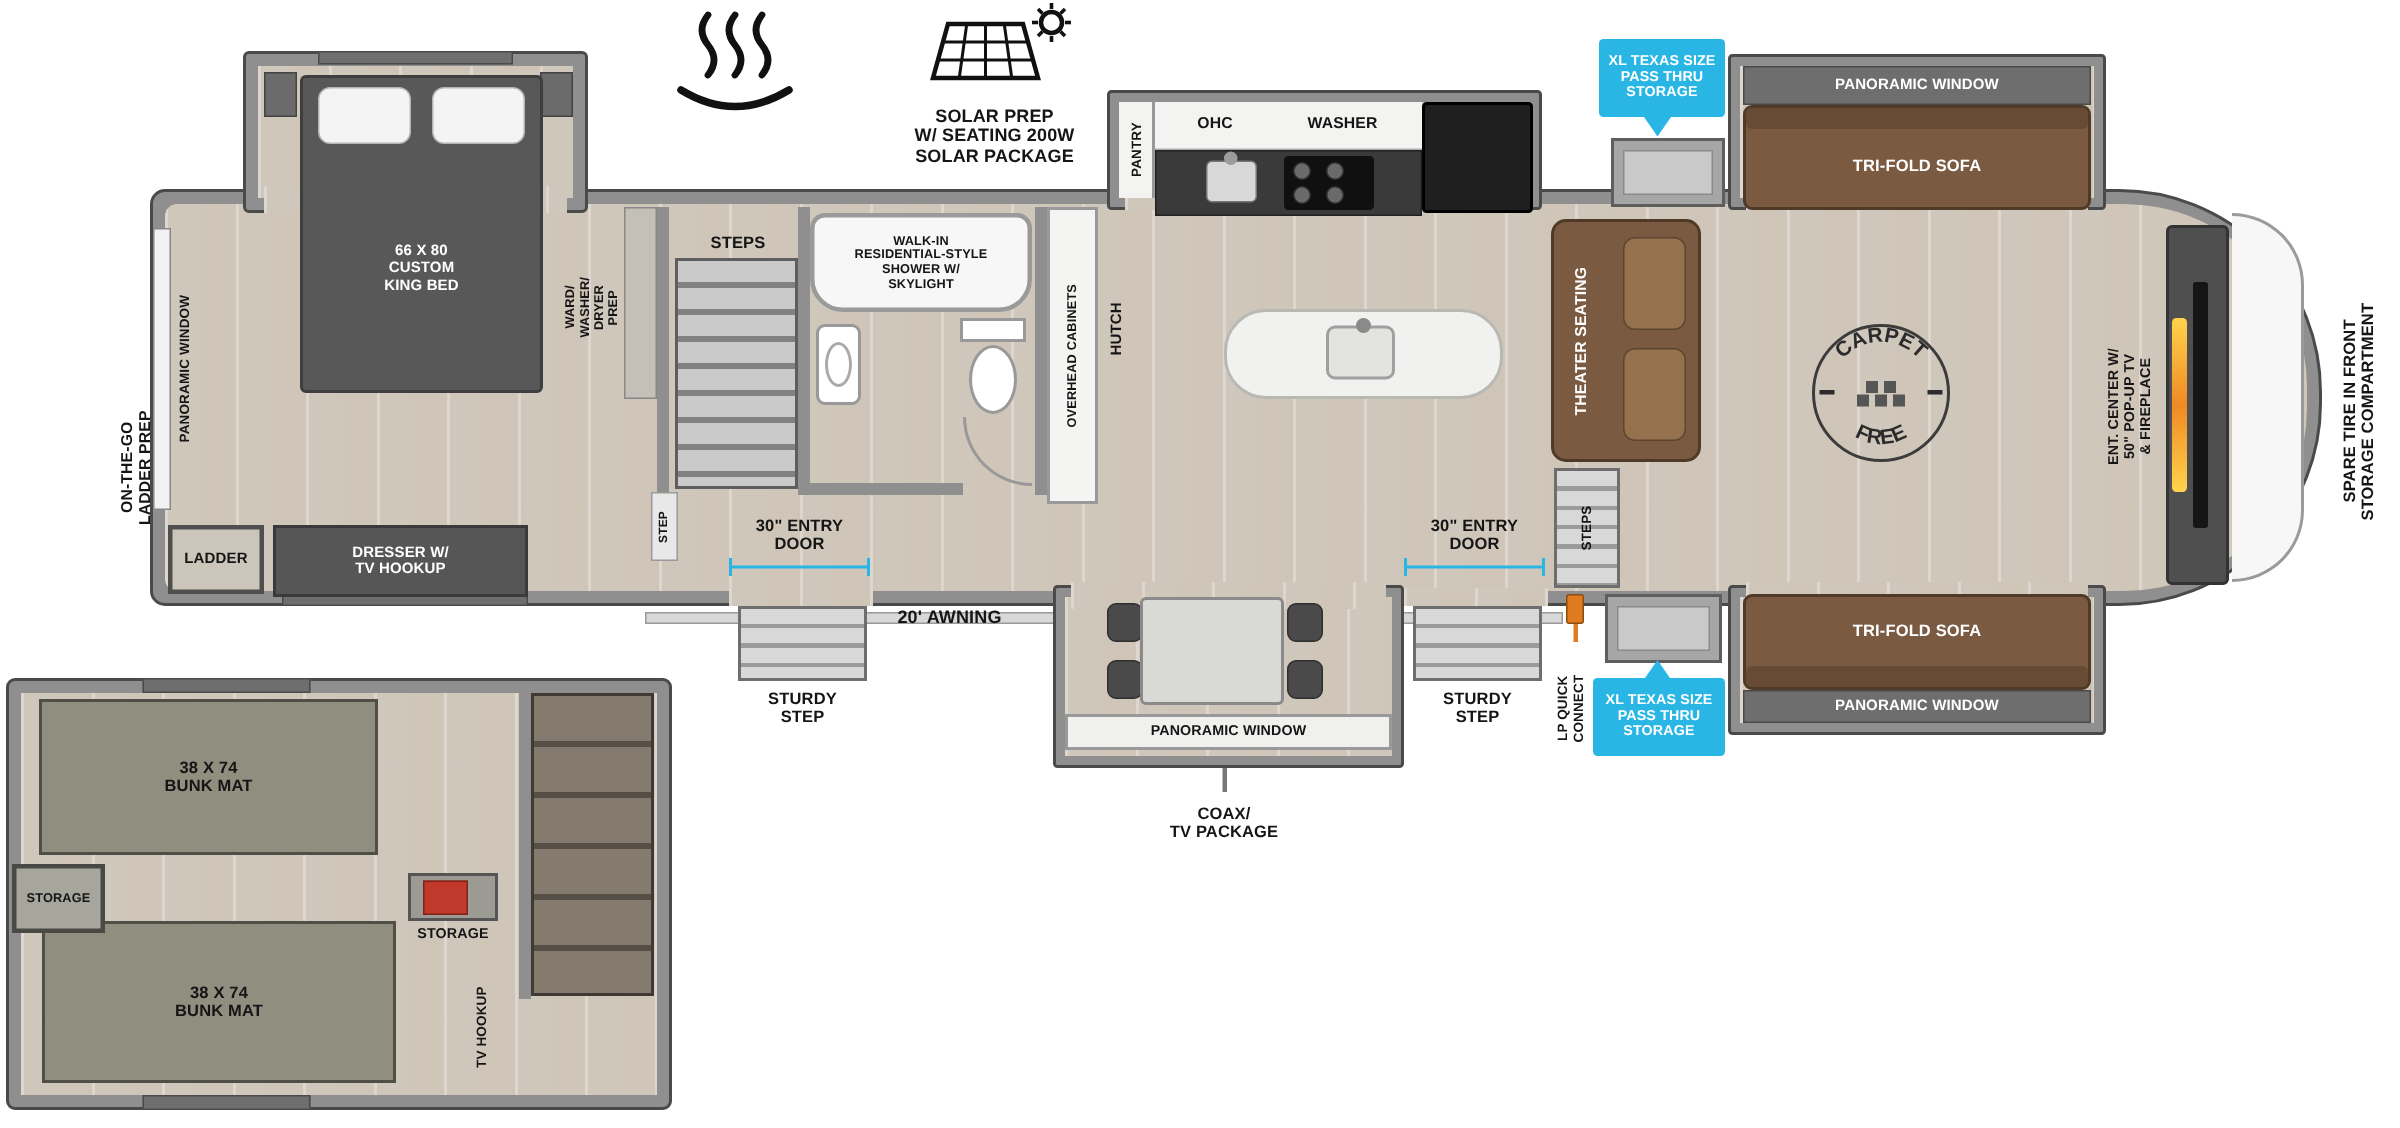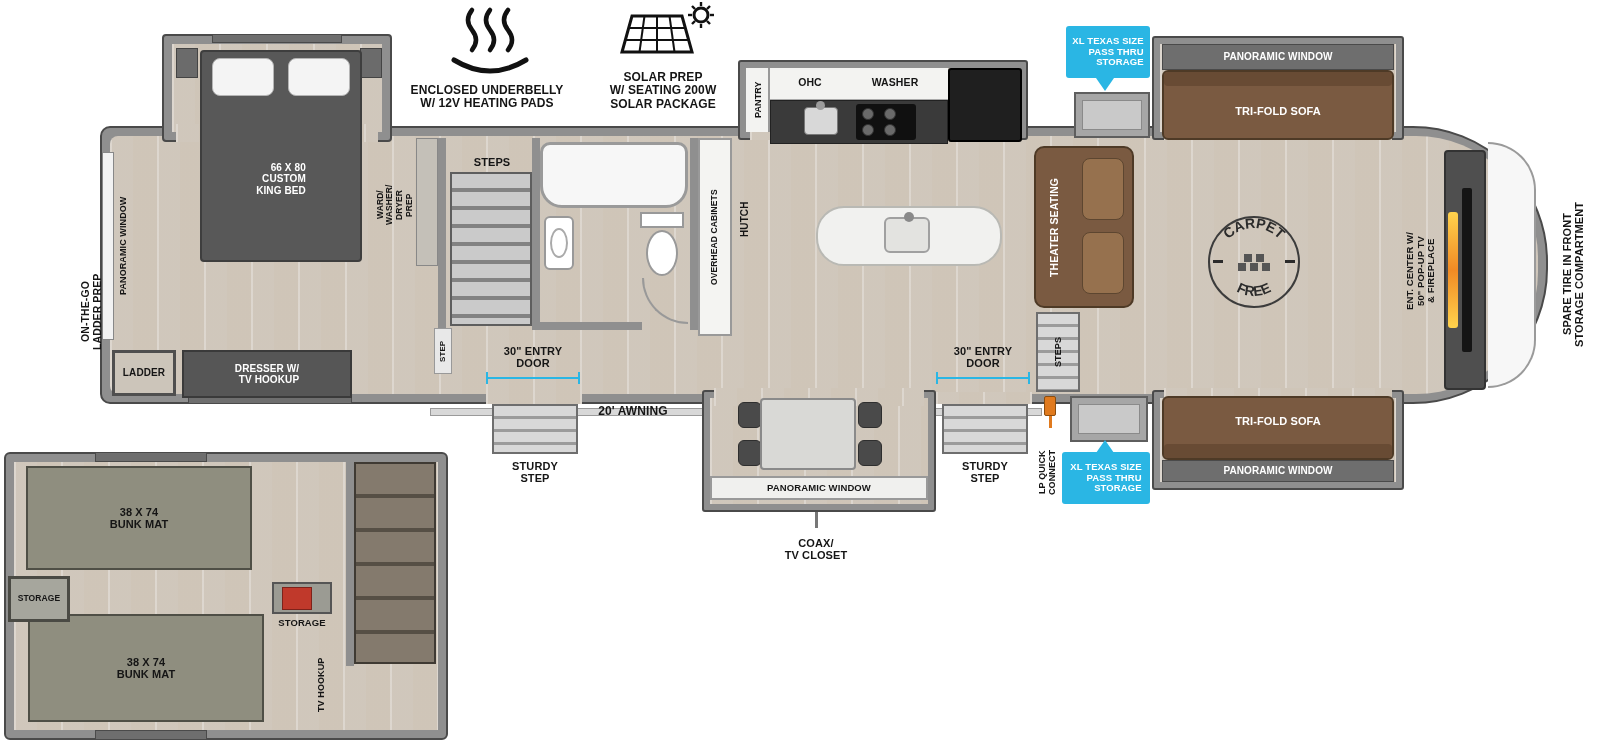--- a/index.html
+++ b/index.html
@@ -3,21 +3,21 @@
 <meta charset="utf-8">
 <style>
   * { margin:0; padding:0; box-sizing:border-box; }
   html,body { background:#ffffff; }
   body { font-family:"Liberation Sans", sans-serif; }
   #stage { position:relative; width:1600px; height:752px; background:#fff; overflow:hidden; }
   .abs { position:absolute; }
   .lbl { position:absolute; font-weight:bold; color:#151515; text-align:center; white-space:pre-line;
          line-height:1.12; display:flex; align-items:center; justify-content:center; letter-spacing:0.1px; }
   .vlbl { writing-mode:vertical-rl; transform:rotate(180deg); }
-  .white { color:#ffffff;text-align:right; }
+  .white { color:#ffffff; }
   .wall { position:absolute; background:#8f8f8f; border:2px solid #4a4a4a; }
   .wallseg { position:absolute; background:#8f8f8f; }
   .floor { position:absolute; background-color:#dad3c9;
            background-image:
              repeating-linear-gradient(90deg, rgba(255,255,255,0.28) 0 2px, rgba(0,0,0,0) 2px 47px),
              repeating-linear-gradient(90deg, rgba(120,95,70,0.10) 0 23px, rgba(150,125,95,0.16) 23px 47px); }
   .patch { position:absolute; background-color:#dad3c9;
            background-image:
              repeating-linear-gradient(90deg, rgba(255,255,255,0.28) 0 2px, rgba(0,0,0,0) 2px 47px),
              repeating-linear-gradient(90deg, rgba(120,95,70,0.10) 0 23px, rgba(150,125,95,0.16) 23px 47px); }
@@ -35,22 +35,20 @@
 <body>
 
 <div id="stage">
 
   <svg class="abs" style="left:442px;top:4px" width="90" height="78" viewBox="0 0 90 78">
     <path d="M30 6 q-8 10 0 20 q8 10 0 20" stroke="#111" stroke-width="4.5" fill="none" stroke-linecap="round"></path>
     <path d="M48 6 q-8 10 0 20 q8 10 0 20" stroke="#111" stroke-width="4.5" fill="none" stroke-linecap="round"></path>
     <path d="M66 6 q-8 10 0 20 q8 10 0 20" stroke="#111" stroke-width="4.5" fill="none" stroke-linecap="round"></path>
     <path d="M12 56 Q48 78 84 56" stroke="#111" stroke-width="5" fill="none" stroke-linecap="round"></path>
   </svg>
-  <div class="lbl" style="left:387px;top:82px;width:200px;height:30px;font-size:12px">ENCLOSED UNDERBELLY
-W/ 12V HEATING PADS</div>
 
   <svg class="abs" style="left:618px;top:2px" width="100" height="64" viewBox="0 0 100 64">
     <polygon points="14,14 64,14 74,50 4,50" fill="#fff" stroke="#111" stroke-width="3"></polygon>
     <line x1="26.5" y1="14" x2="21.5" y2="50" stroke="#111" stroke-width="2"></line>
     <line x1="39" y1="14" x2="39" y2="50" stroke="#111" stroke-width="2"></line>
     <line x1="51.5" y1="14" x2="56.5" y2="50" stroke="#111" stroke-width="2"></line>
     <line x1="10.7" y1="26" x2="67.3" y2="26" stroke="#111" stroke-width="2"></line>
     <line x1="7.3" y1="38" x2="70.7" y2="38" stroke="#111" stroke-width="2"></line>
     <circle cx="83" cy="13" r="7" fill="none" stroke="#111" stroke-width="3"></circle>
     <g stroke="#111" stroke-width="2.4">
@@ -113,20 +111,24 @@
   <div class="lbl" style="left:452px;top:154px;width:80px;height:16px;font-size:11px">STEPS</div>
   <div class="treads" style="left:450px;top:172px;width:82px;height:154px"></div>
   <div class="abs" style="left:434px;top:328px;width:18px;height:46px;background:#e8e8e8;border:1px solid #999"></div>
   <div class="lbl vlbl" style="left:436px;top:330px;width:14px;height:42px;font-size:8px">STEP</div>
 
   <div class="wallseg" style="left:532px;top:138px;width:8px;height:192px"></div>
   <div class="wallseg" style="left:532px;top:322px;width:110px;height:8px"></div>
   <div class="wallseg" style="left:690px;top:138px;width:8px;height:192px"></div>
   <div class="abs" style="left:642px;top:278px;width:46px;height:46px;border-left:2px solid #999;border-bottom:2px solid #999;border-radius:0 0 0 100%"></div>
   <div class="abs" style="left:540px;top:142px;width:148px;height:66px;background:#f7f7f7;border:3px solid #9a9a9a;border-radius:10px 10px 22px 22px"></div>
+  <div class="lbl" style="left:544px;top:146px;width:140px;height:58px;font-size:8.5px">WALK-IN
+RESIDENTIAL-STYLE
+SHOWER W/
+SKYLIGHT</div>
   <div class="abs" style="left:544px;top:216px;width:30px;height:54px;background:#fff;border:2px solid #999;border-radius:6px"></div>
   <div class="abs" style="left:550px;top:228px;width:18px;height:30px;border:2px solid #aaa;border-radius:50%"></div>
   <div class="abs" style="left:640px;top:212px;width:44px;height:16px;background:#fff;border:2px solid #999"></div>
   <div class="abs" style="left:646px;top:230px;width:32px;height:46px;background:#fff;border:2px solid #999;border-radius:50%"></div>
 
   <div class="abs" style="left:698px;top:138px;width:34px;height:198px;background:#f4f4f2;border:2px solid #999"></div>
   <div class="lbl vlbl" style="left:706px;top:144px;width:18px;height:186px;font-size:8.5px">OVERHEAD CABINETS</div>
   <div class="lbl vlbl" style="left:736px;top:186px;width:18px;height:66px;font-size:10px">HUTCH</div>
 
   <div class="wall" style="left:738px;top:60px;width:290px;height:80px;border-radius:3px"></div>
@@ -253,21 +255,21 @@
   <div class="patch" style="left:714px;top:388px;width:210px;height:18px"></div>
   <div class="abs" style="left:738px;top:402px;width:24px;height:26px;background:#4a4a4a;border:1px solid #2e2e2e;border-radius:6px"></div>
   <div class="abs" style="left:738px;top:440px;width:24px;height:26px;background:#4a4a4a;border:1px solid #2e2e2e;border-radius:6px"></div>
   <div class="abs" style="left:858px;top:402px;width:24px;height:26px;background:#4a4a4a;border:1px solid #2e2e2e;border-radius:6px"></div>
   <div class="abs" style="left:858px;top:440px;width:24px;height:26px;background:#4a4a4a;border:1px solid #2e2e2e;border-radius:6px"></div>
   <div class="abs" style="left:760px;top:398px;width:96px;height:72px;background:#d9d9d6;border:2px solid #8a8a8a;border-radius:4px"></div>
   <div class="abs" style="left:710px;top:476px;width:218px;height:24px;background:#f0f0ee;border:2px solid #999"></div>
   <div class="lbl" style="left:710px;top:476px;width:218px;height:24px;font-size:9.5px">PANORAMIC WINDOW</div>
   <div class="abs" style="left:815px;top:512px;width:3px;height:16px;background:#777"></div>
   <div class="lbl" style="left:754px;top:534px;width:124px;height:30px;font-size:11px">COAX/
-TV CLOSET</div>
+TV PACKAGE</div>
 
   <div class="wall" style="left:4px;top:452px;width:444px;height:288px;border-radius:6px"></div>
   <div class="floor" style="left:14px;top:462px;width:424px;height:268px"></div>
   <div class="winstrip" style="left:95px;top:452px;width:112px;height:10px"></div>
   <div class="winstrip" style="left:95px;top:730px;width:112px;height:10px"></div>
   <div class="wallseg" style="left:346px;top:462px;width:8px;height:204px"></div>
   <div class="abs" style="left:354px;top:462px;width:82px;height:202px;border:2px solid #3f3a33;background:repeating-linear-gradient(180deg,#847a6d 0 30px,#564f45 30px 34px)"></div>
   <div class="abs" style="left:26px;top:466px;width:226px;height:104px;background:#8f8e7f;border:2px solid #4f4f46"></div>
   <div class="lbl" style="left:26px;top:466px;width:226px;height:104px;font-size:11px">38 X 74
 BUNK MAT</div>

